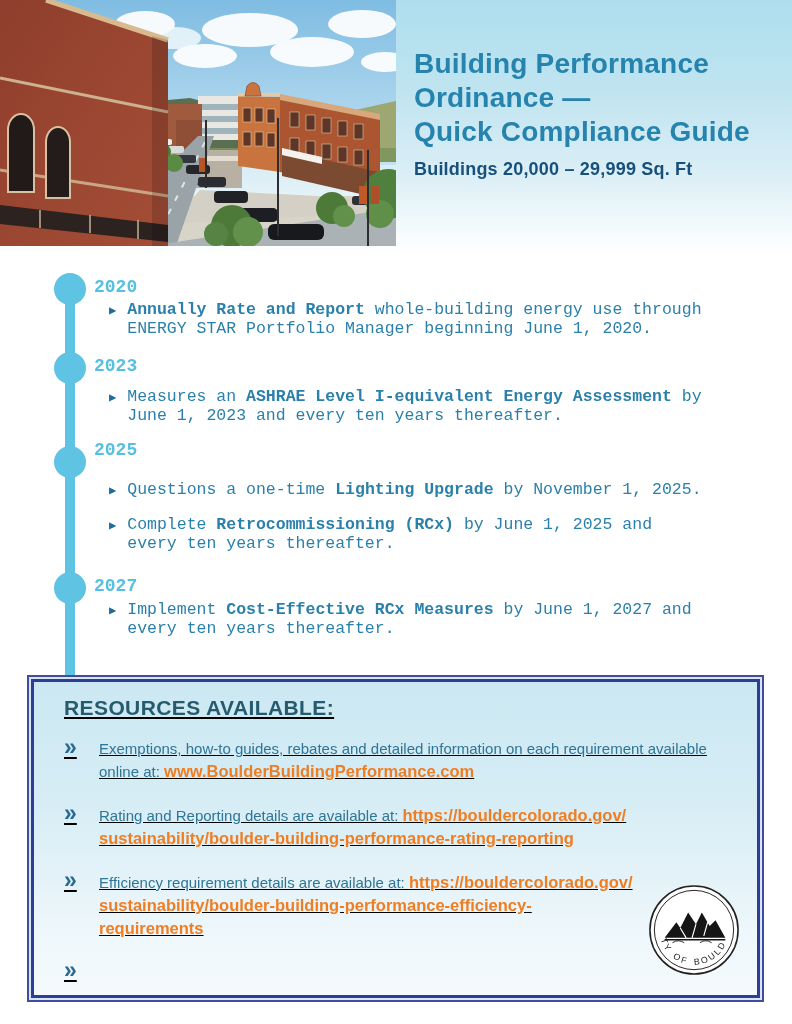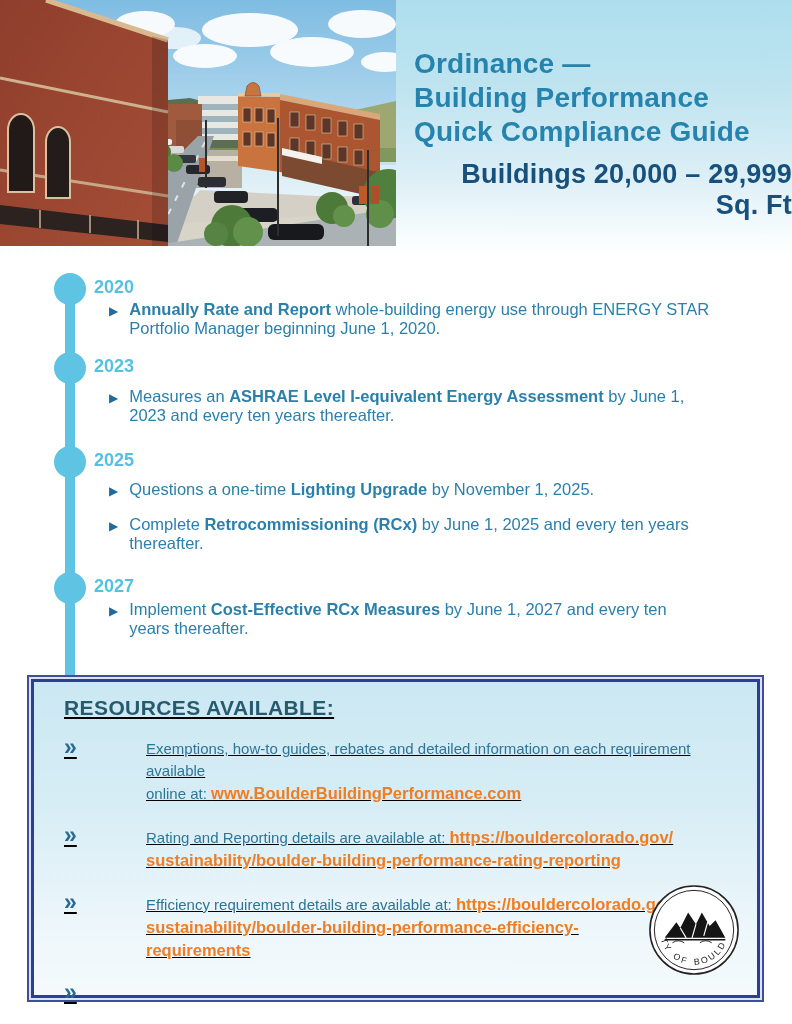--- a/index.html
+++ b/index.html
@@ -5,45 +5,45 @@
   html,body{margin:0;padding:0;background:#fff;}
   .page{position:relative;width:792px;height:1024px;background:#ffffff;overflow:hidden;
         font-family:"Liberation Sans",sans-serif;}
 
   
   .header{position:absolute;left:0;top:0;width:792px;height:256px;
           background:linear-gradient(180deg,#aedeee 0%,#bfe4f0 35%,#ddeff6 70%,#f7fcfd 92%,#ffffff 100%);}
   .photo{position:absolute;left:0;top:0;width:396px;height:246px;display:block;}
   .header-text{position:absolute;left:414px;top:47px;}
   .title-line{font-size:28px;font-weight:700;color:#2583ae;line-height:34px;letter-spacing:.2px;}
-  .subtitle{font-size:27px;font-weight:700;color:#17507b;margin-top:10px;letter-spacing:.2px;text-align:right;}
+  .subtitle{font-size:18px;font-weight:700;color:#17507b;margin-top:10px;letter-spacing:.2px;}
 
   
-  .timeline{position:absolute;left:0;top:256px;width:656px;height:420px;}
+  .timeline{position:absolute;left:0;top:256px;width:656px;height:420px;font-family:Liberation Mono, monospace;}
   .rail{position:absolute;left:65px;top:30px;width:10px;height:391px;background:#5fc4e4;}
   .dot{position:absolute;left:54px;width:32px;height:32px;border-radius:50%;background:#5fc4e4;}
   .dot-0{top:17px}.dot-1{top:96px}.dot-2{top:190px}.dot-3{top:316px}
   .year{position:absolute;left:94px;font-size:18px;font-weight:700;color:#56c0e2;}
-  .y-0{top:21px}.y-1{top:100px}.y-2{top:194px}.y-3{top:320px}
+  .y-0{top:21px}.y-1{top:100px}.y-2{top:184px}.y-3{top:320px}
   .bullet{position:absolute;left:109px;display:flex;align-items:flex-start;gap:11px;width:612px;}
   .tri{flex:0 0 auto;font-size:12px;line-height:23px;color:#1f6b9d;}
   .btext{font-size:16.5px;line-height:19px;color:#2a80ab;max-width:582px;}
   .btext .seg.bold{font-weight:700;}
   .b-0{top:44px}.b-1{top:131px}.b-2{top:224px}.b-3{top:259px}.b-4{top:344px}
 
   
   .res-box{position:absolute;left:27px;top:675px;width:737px;height:327px;box-sizing:border-box;
            border:2px solid #3e4d9f;background:#dbe4f1;padding:2px;}
   .res-inner{position:relative;width:100%;height:100%;box-sizing:border-box;border:3px solid #2e3e95;
              background:linear-gradient(180deg,#cbe8f2 0%,#d7edf5 40%,#eef7fb 80%,#f4fafc 100%);
              padding:14px 20px 0 18px;text-decoration:underline;}
   .res-heading{margin:0 0 18px 12px;font-size:21px;font-weight:700;color:#265a6e;letter-spacing:.4px;}
   .res-item{display:flex;align-items:flex-start;gap:13px;margin:0 0 21px 12px;}
   .chev{flex:0 0 22px;font-size:23px;font-weight:700;color:#2a6a92;line-height:20px;margin-top:-1px;}
-  .rtext{font-size:15px;line-height:22px;color:#2e7596;max-width:648px;margin-left:47px;}
+  .rtext{font-size:15px;line-height:22px;color:#2e7596;max-width:648px;}
   .seg.link{font-weight:700;color:#ef7d22;font-size:16.5px;}
   .seal{position:absolute;right:16px;bottom:18px;width:94px;height:94px;}
 </style>
 </head>
 <body>
 
 <div class="page">
 
   <header class="header">
 
@@ -178,22 +178,22 @@
         <polygon points="0,205 168,225 168,242 0,224" fill="#2c2220"></polygon>
         <line x1="40" y1="210" x2="40" y2="228" stroke="#c9b096" stroke-width="1.5"></line>
         <line x1="90" y1="215" x2="90" y2="233" stroke="#c9b096" stroke-width="1.5"></line>
         <line x1="138" y1="220" x2="138" y2="239" stroke="#c9b096" stroke-width="1.5"></line>
         <polygon points="152,36 168,40 168,246 152,246" fill="#000000" opacity="0.15"></polygon>
       </g>
     </svg>
 
     <div class="header-text">
       <div>
+        <div class="title-line">Building Performance</div>
         <div class="title-line">Ordinance —</div>
-        <div class="title-line">Building Performance</div>
         <div class="title-line">Quick Compliance Guide</div>
       </div>
       <div class="subtitle">Buildings 20,000 – 29,999 Sq. Ft</div>
     </div>
   </header>
 
   <section class="timeline">
     <div class="rail"></div>
     <div class="dot dot-0"></div>
     <div class="dot dot-1"></div>

